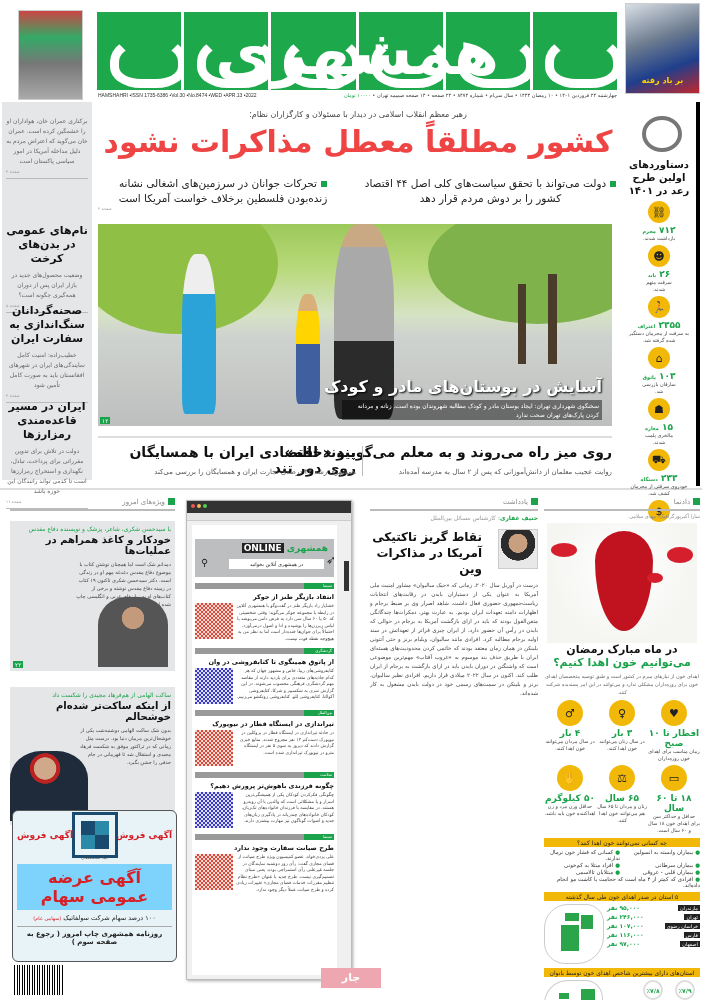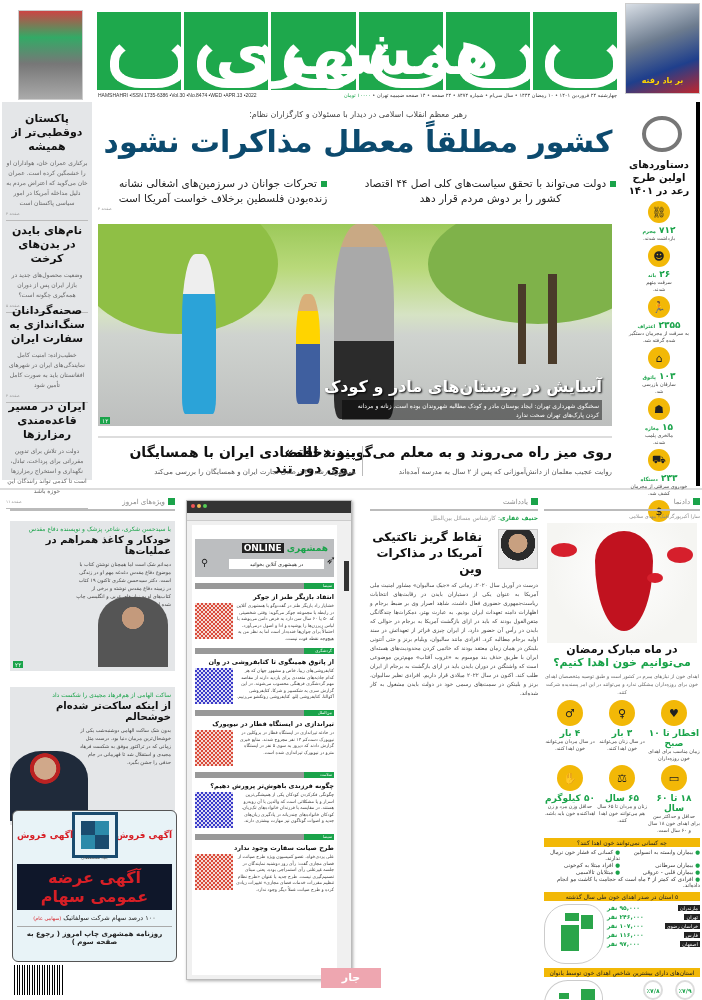--- a/index.html
+++ b/index.html
@@ -6,21 +6,21 @@
 body{width:702px;height:1000px;background:#fff;font-family:"DejaVu Sans",sans-serif;color:#222;position:relative;overflow:hidden;direction:rtl}
 .abs{position:absolute}
 .logo{left:97px;top:12px;width:520px;height:78px;display:flex;gap:3px;direction:ltr}
 .logo div{flex:1;background:#1ea84c;position:relative;overflow:hidden}
 .logo div::after{content:"";position:absolute;left:15%;top:30%;width:70%;height:45%;border-radius:50% 50% 40% 40%;border:9px solid #fff;border-top-color:transparent}
 .logo-text{left:97px;top:14px;width:520px;height:76px;display:flex;align-items:center;justify-content:center;color:#fff;font-size:62px;font-weight:bold;letter-spacing:6px;font-family:"DejaVu Sans",sans-serif}
 .meta-l{left:98px;top:92px;font-size:5px;color:#333;direction:ltr;font-family:"Liberation Sans",sans-serif}
 .meta-r{right:85px;top:92px;font-size:5px;color:#333}
 .meta-r .accent{color:#1aa34a}
 .kicker{left:98px;top:110px;width:520px;text-align:center;font-size:8px;color:#444}
-.headline{left:98px;top:124px;width:520px;text-align:center;font-size:30px;font-weight:bold;color:#0c4a6e;letter-spacing:-0.5px}
+.headline{left:98px;top:124px;width:520px;text-align:center;font-size:30px;font-weight:bold;color:#ef4444;letter-spacing:-0.5px}
 .sub{top:176px;font-size:10.5px;color:#222;line-height:15px;text-align:center}
 .sub .dot{display:inline-block;width:6px;height:6px;background:#1aa34a;margin-left:4px}
 .sub1{right:84px;width:255px}
 .sub2{left:98px;width:250px}
 .pageref{font-size:4px;color:#999}
 .photo{left:98px;top:224px;width:514px;height:202px;overflow:hidden;background:linear-gradient(180deg,#9cc95a 0%,#b9d97a 22%,#d6e3c4 45%,#cfd3cf 55%,#bdbfbe 100%)}
 .tree{position:absolute;border-radius:50%;background:#8fbf45}
 .trunk{position:absolute;background:#4a3b2a}
 .fig{position:absolute;border-radius:40% 40% 10% 10%}
 .cap-title{right:10px;bottom:30px;font-size:16px;font-weight:bold;color:#fff;text-shadow:1px 1px 2px #000}
@@ -104,21 +104,21 @@
 .feat .k{font-size:6px;color:#1aa34a}
 .feat .h{font-size:10px;font-weight:bold;color:#111;margin-top:2px}
 .feat .b{font-size:5px;color:#444;line-height:8px;margin-top:4px;width:95px}
 .feat .pn{position:absolute;left:3px;bottom:3px;background:#1aa34a;color:#fff;font-size:6px;padding:0 2px}
 .feat .img{position:absolute;left:90px;bottom:4px;width:70px;height:70px;border-radius:40% 40% 0 0;background:radial-gradient(circle at 50% 30%,#c49a7c 0 18%,#555 19% 100%)}
 .feat .img2{position:absolute;left:0;bottom:4px;width:78px;height:70px;border-radius:40% 40% 0 0;background:radial-gradient(circle at 45% 25%,#d0a88a 0 16%,#b22 17% 22%,#1f2a3a 23% 100%)}
 .ad{left:12px;top:810px;width:165px;height:152px;border:1px solid #555;border-radius:6px;background:#e8f3f7;padding:4px}
 .ad-top{display:flex;justify-content:space-between;align-items:center;font-size:9px;font-weight:bold;color:#d71f26}
 .ad-logo{width:40px;height:40px;background:conic-gradient(#2c8aa9 0 25%,#1a4b6e 0 50%,#2c8aa9 0 75%,#1a4b6e 0);border:6px solid #e8f3f7;outline:3px solid #1a4b6e}
 .ad-co{font-size:4px;text-align:center;color:#555}
-.ad-main{text-align:center;font-size:16px;font-weight:bold;color:#d71f26;background:#0f172a;margin-top:4px;padding:4px 0}
+.ad-main{text-align:center;font-size:16px;font-weight:bold;color:#d71f26;background:#7dd3fc;margin-top:4px;padding:4px 0}
 .ad-line{text-align:center;font-size:6.5px;margin-top:4px;color:#222}
 .ad-line small{color:#d71f26;font-size:5px}
 .ad-foot{text-align:center;font-size:7px;font-weight:bold;margin-top:4px;border-top:1px solid #aaa;padding-top:3px;color:#222}
 .barcode2{left:14px;top:965px;width:50px;height:30px;background:repeating-linear-gradient(90deg,#000 0 1px,#fff 1px 3px,#000 3px 4px,#fff 4px 5px)}
 .jar{left:321px;top:968px;width:60px;height:20px;background:#eea6b0;color:#fff;font-size:11px;font-weight:bold;text-align:center;line-height:20px}
 </style>
 </head>
 <body>
 
 <div class="abs thumb-l"></div>
@@ -162,26 +162,25 @@
 <div class="abs hr" style="left:98px;top:436px;width:514px"></div>
 <div class="abs story" style="right:90px">روی میز راه می‌روند و به معلم می‌گویند «خاله»</div>
 <div class="abs story-sub" style="right:90px">روایت عجیب معلمان از دانش‌آموزانی که پس از ۲ سال به مدرسه آمده‌اند</div>
 <div class="abs vdiv"></div>
 <div class="abs story" style="left:106px;width:250px;text-align:right">پیوند اقتصادی ایران با همسایگان روی دور تند</div>
 <div class="abs story-sub" style="left:106px;width:250px;text-align:right">همشهری رشد ۴۳ درصدی تجارت ایران و همسایگان را بررسی می‌کند</div>
 <div class="abs hr" style="left:0;top:488px;width:702px"></div>
 
 <div class="abs leftcol">
   <div class="lc-item" style="top:10px">
-    <div class="lc-title">پاکستان دوقطبی‌تر از همیشه</div>
     <div class="lc-body">برکناری عمران خان، هواداران او را خشمگین کرده است. عمران خان می‌گوید که اعتراض مردم به دلیل مداخله آمریکا در امور سیاسی پاکستان است</div>
     <div class="lc-ref">صفحه ۲</div>
   </div>
   <div class="lc-item" style="top:122px">
-    <div class="lc-title">نام‌های بایدن در بدن‌های کرخت</div>
+    <div class="lc-title">نام‌های عمومی در بدن‌های کرخت</div>
     <div class="lc-body">وضعیت محصول‌های جدید در بازار ایران پس از دوران همه‌گیری چگونه است؟</div>
     <div class="lc-ref">صفحه ۵</div>
   </div>
   <div class="lc-item" style="top:202px">
     <div class="lc-title">صحنه‌گردانان سنگ‌اندازی به سفارت ایران</div>
     <div class="lc-body">خطیب‌زاده: امنیت کامل نمایندگی‌های ایران در شهرهای افغانستان باید به صورت کامل تأمین شود</div>
     <div class="lc-ref">صفحه ۲</div>
   </div>
   <div class="lc-item" style="top:298px">
     <div class="lc-title">ایران در مسیر قاعده‌مندی رمزارزها</div>

